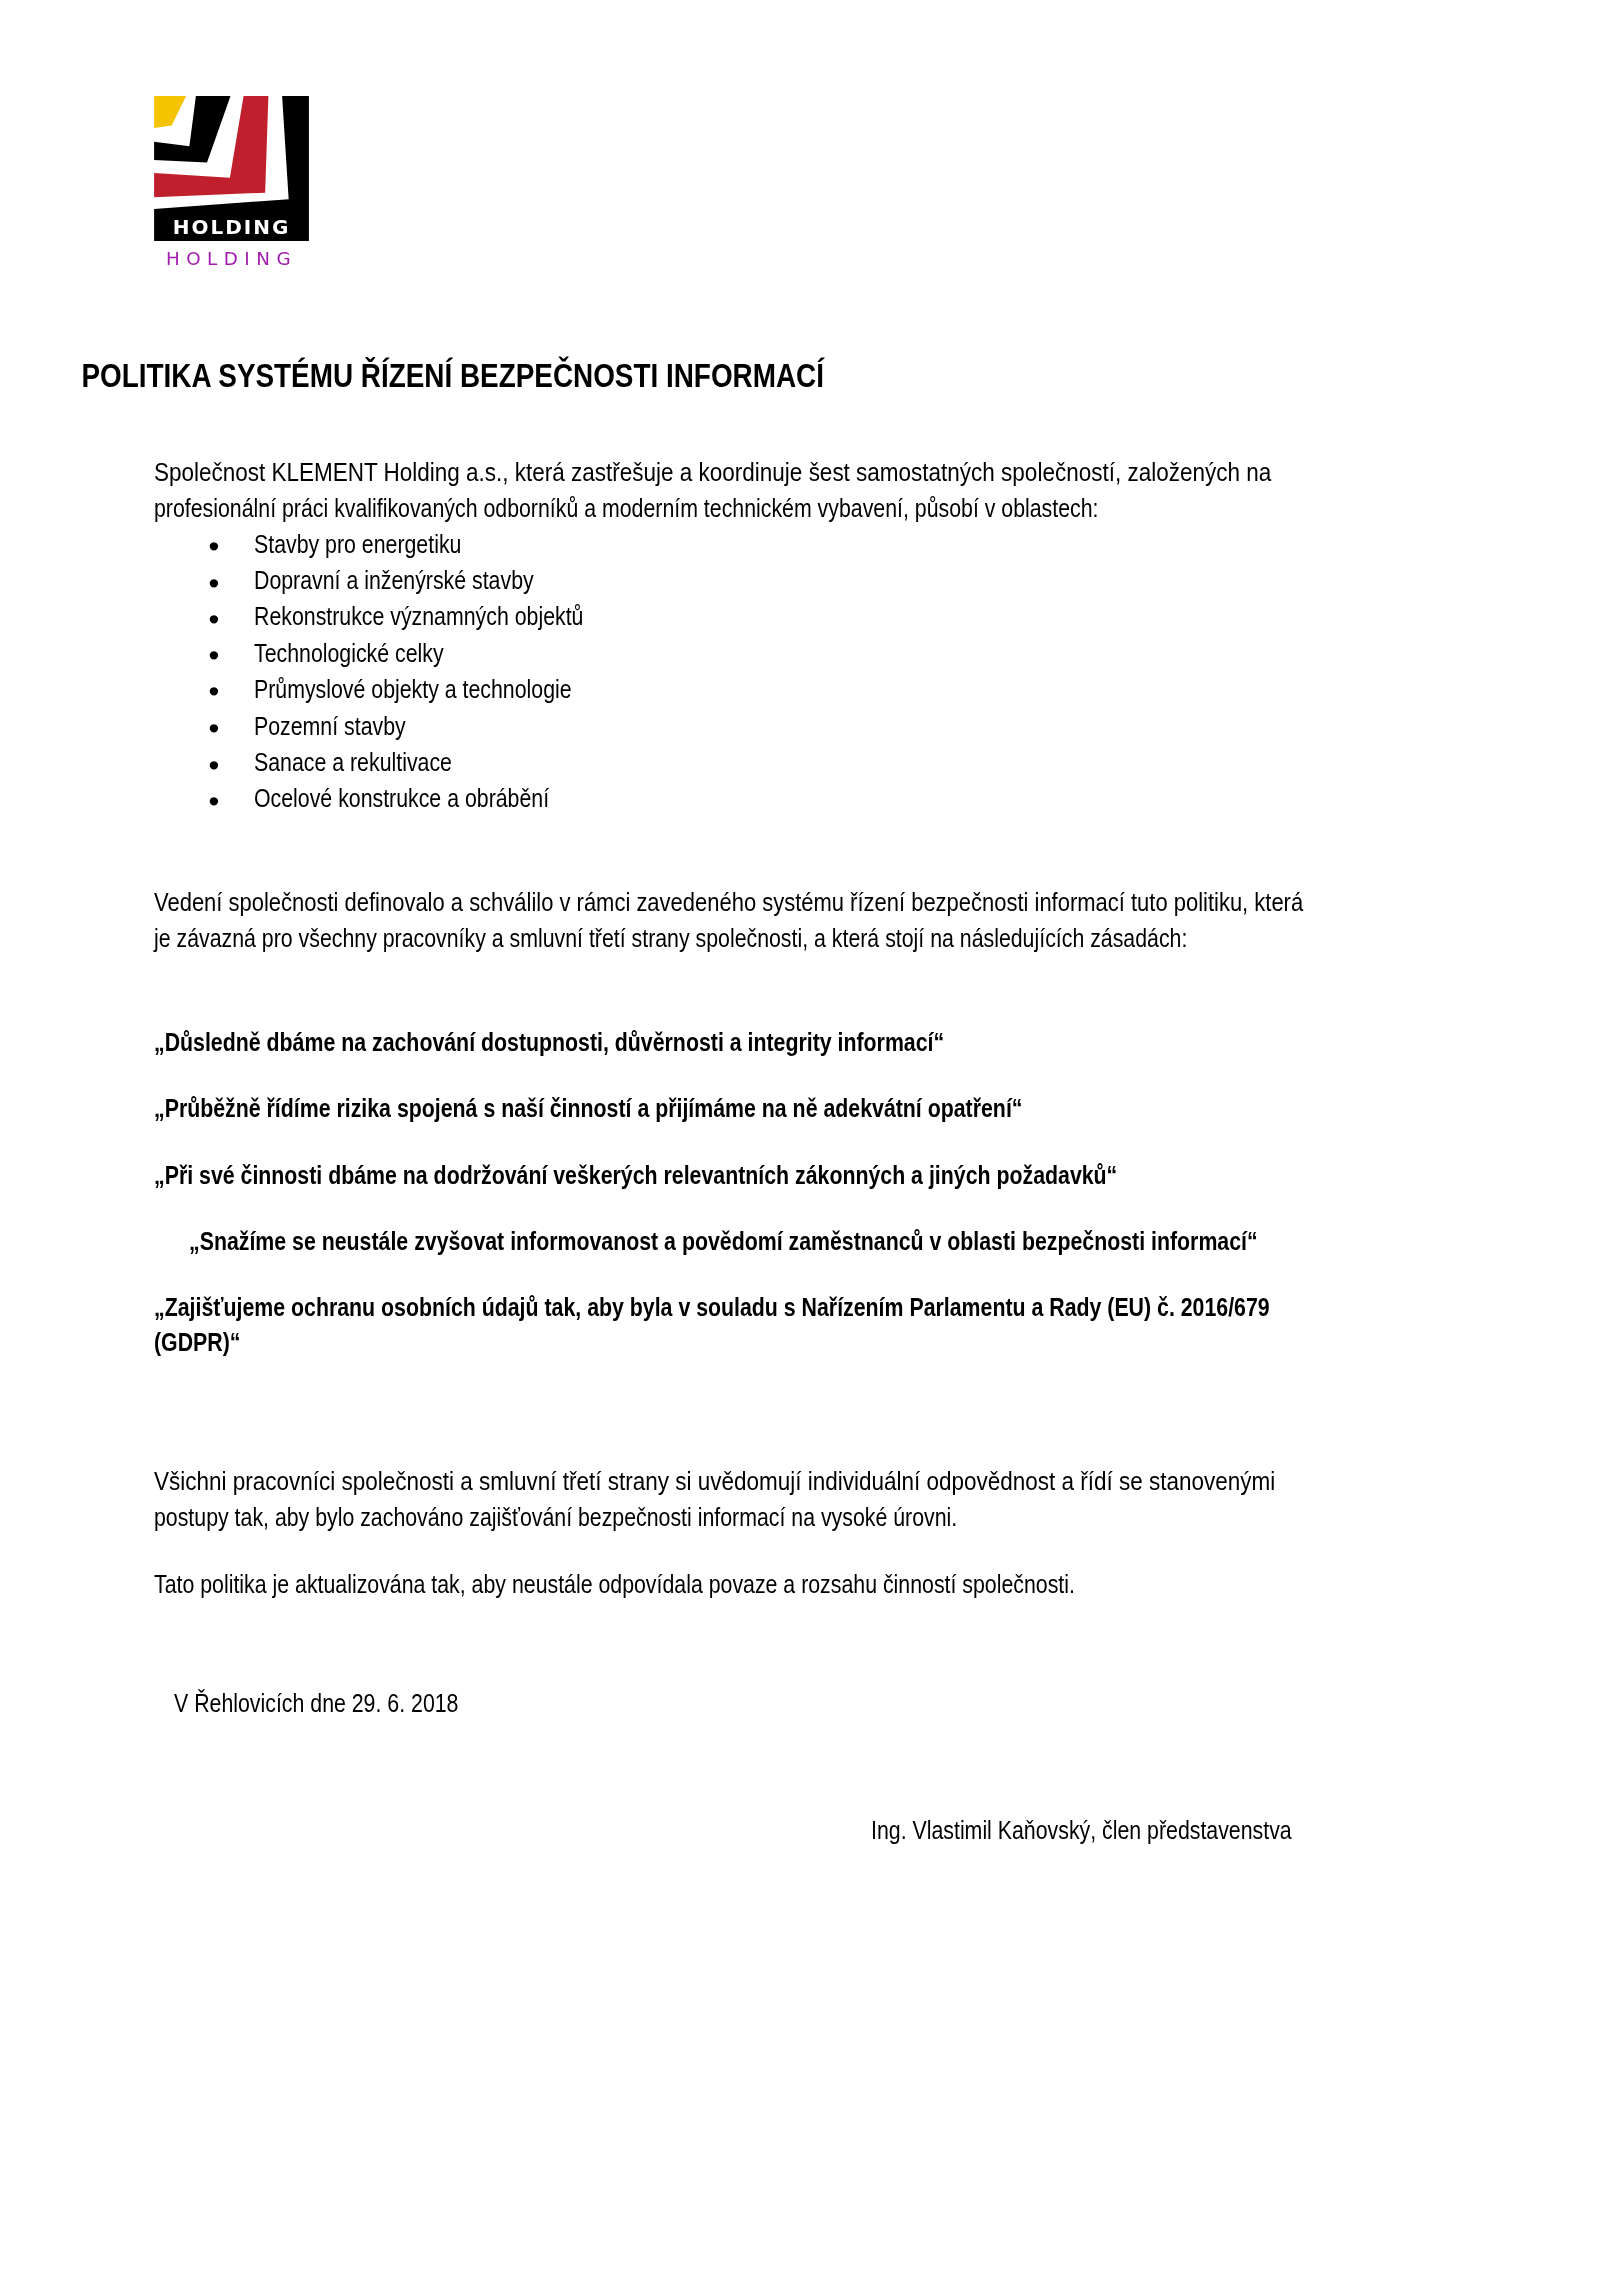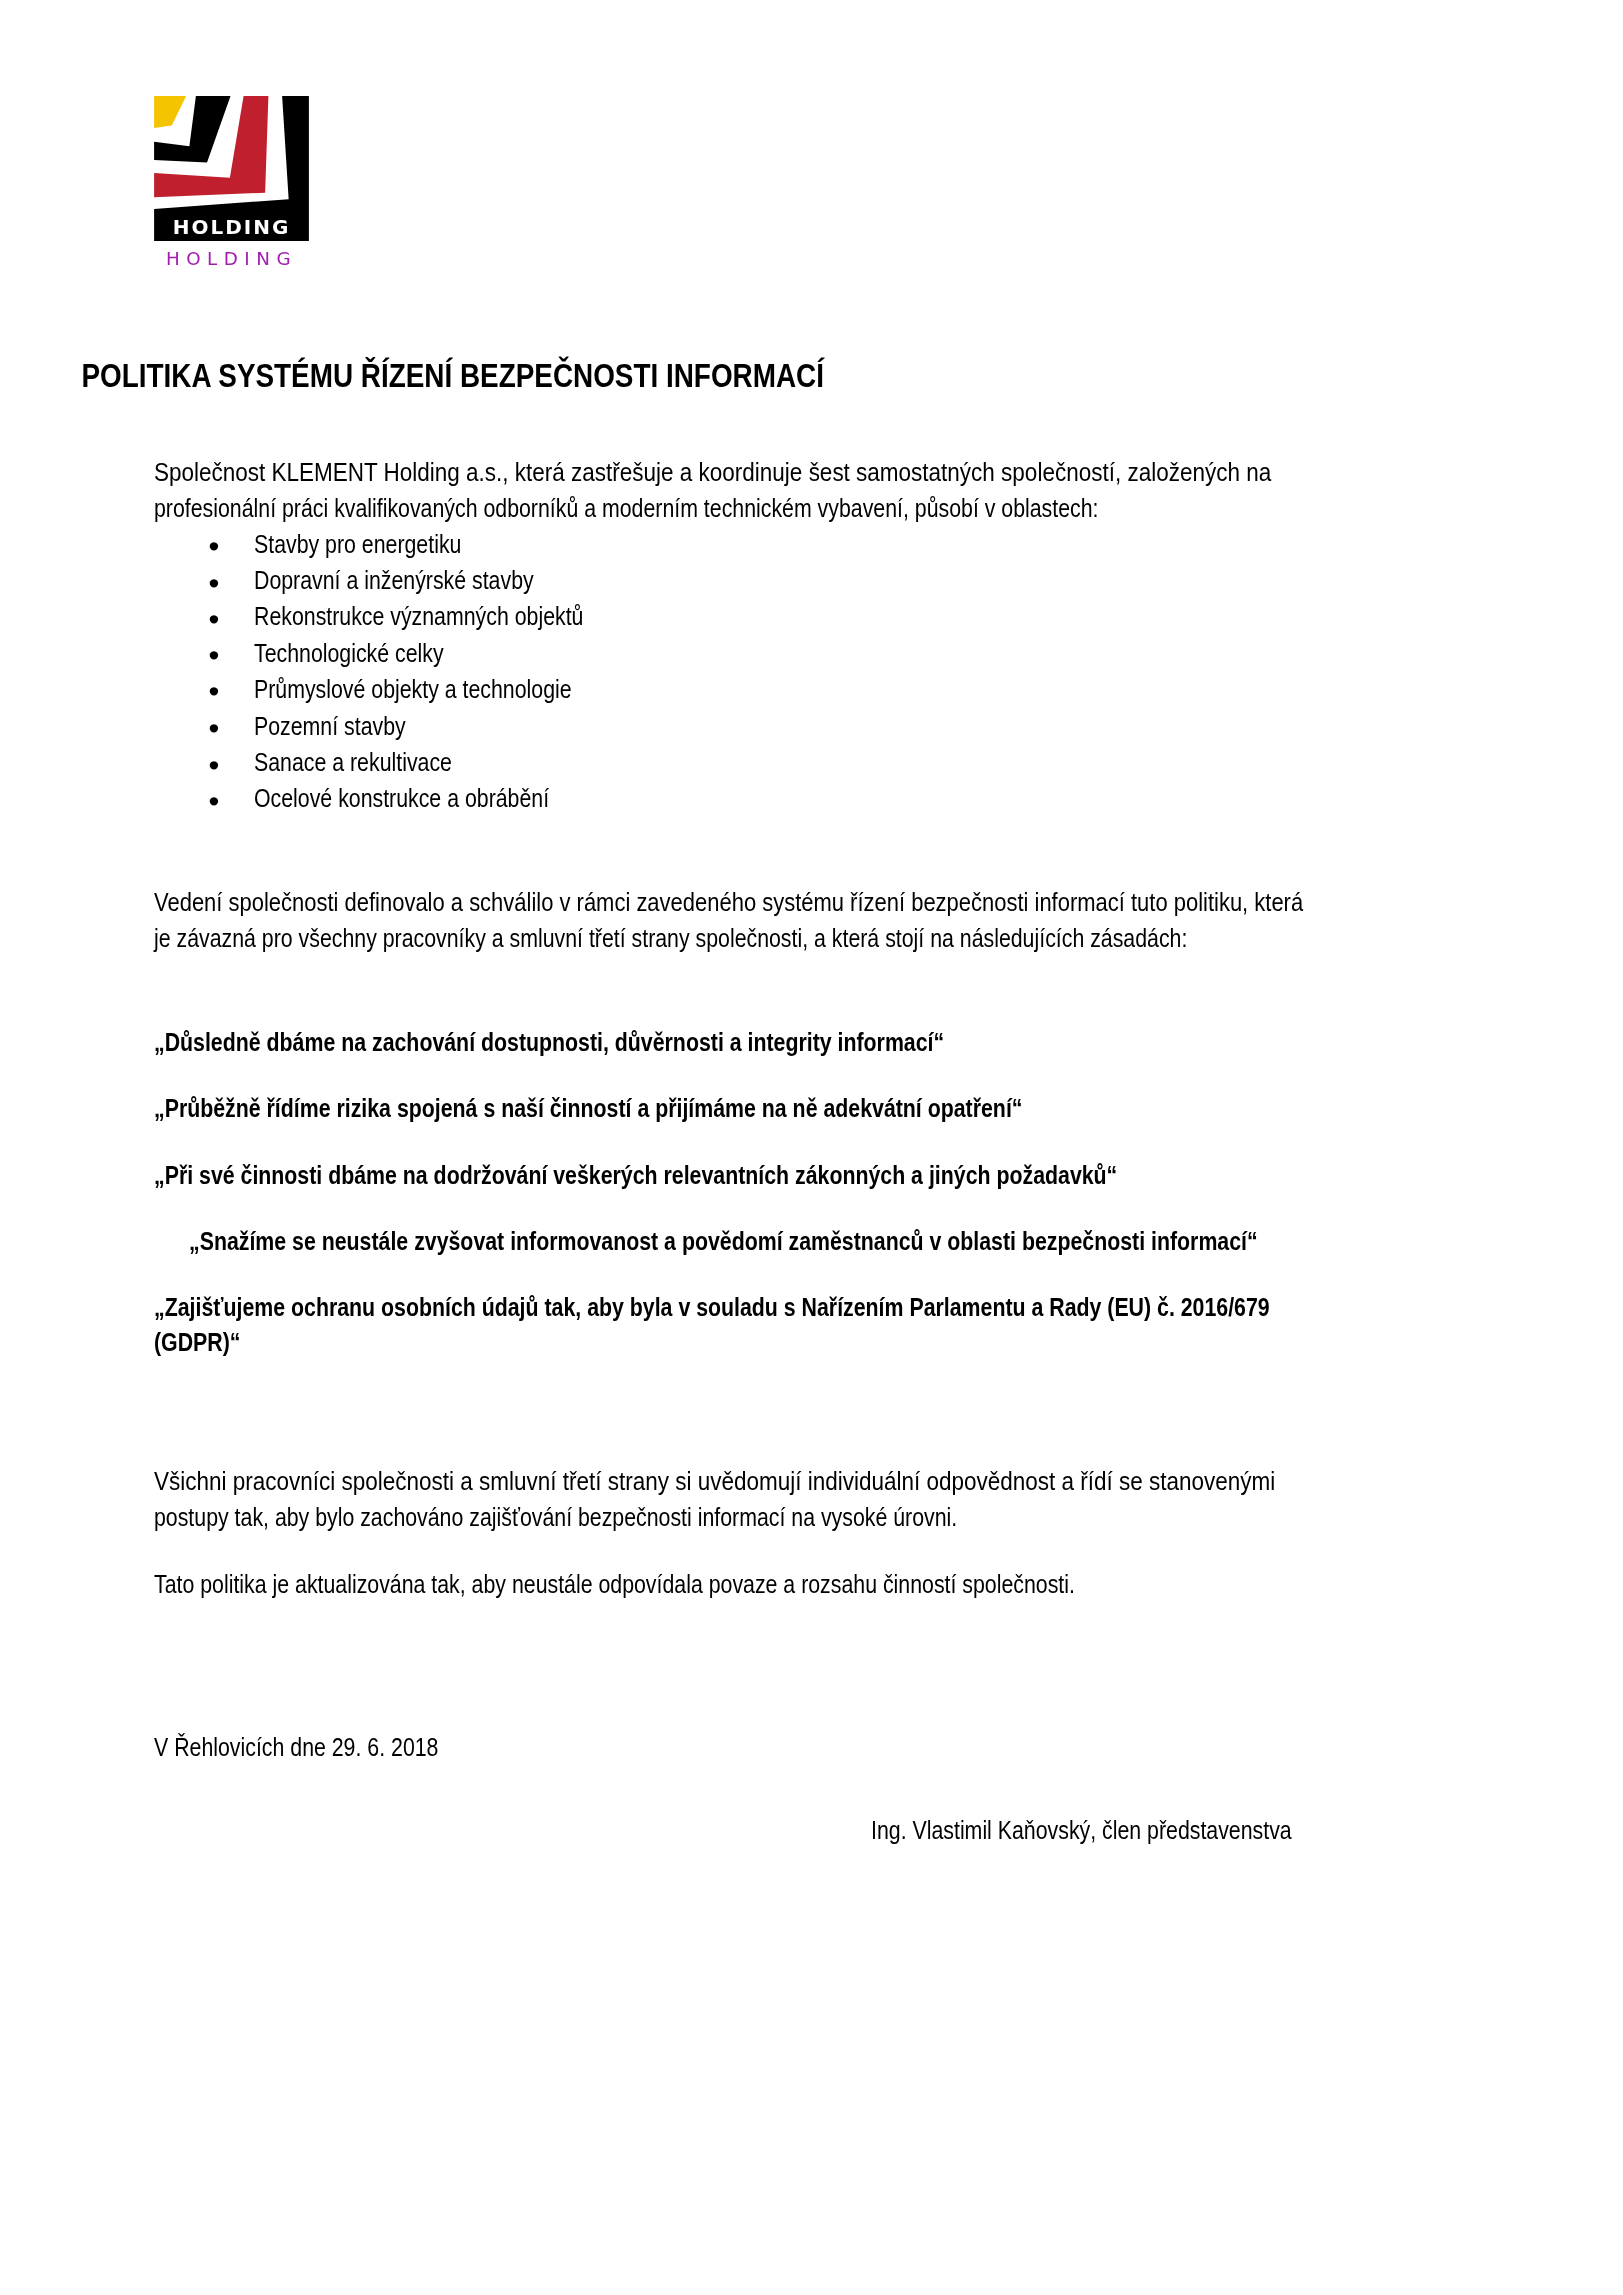--- a/index.html
+++ b/index.html
@@ -111,20 +111,20 @@
   </div>
   <div class="abs line" style="top:1500px;">
     <span class="narrow">postupy tak, aby bylo zachováno zajišťování bezpečnosti informací na vysoké úrovni.</span>
   </div>
 </div>
 
 <div class="abs line" style="top:1567px;">
   <span class="narrow">Tato politika je aktualizována tak, aby neustále odpovídala povaze a rozsahu činností společnosti.</span>
 </div>
 
-<div class="abs line" style="top:1730px;">
+<div class="abs line" style="top:1686px;margin-left:20px;">
   <span class="narrow">V Řehlovicích dne 29. 6. 2018</span>
 </div>
 
 <div class="abs line" style="top:1813px; left:835px;margin-left:36px;">
   <span class="narrow">Ing. Vlastimil Kaňovský, člen představenstva</span>
 </div>
 
 
 </body></html>

